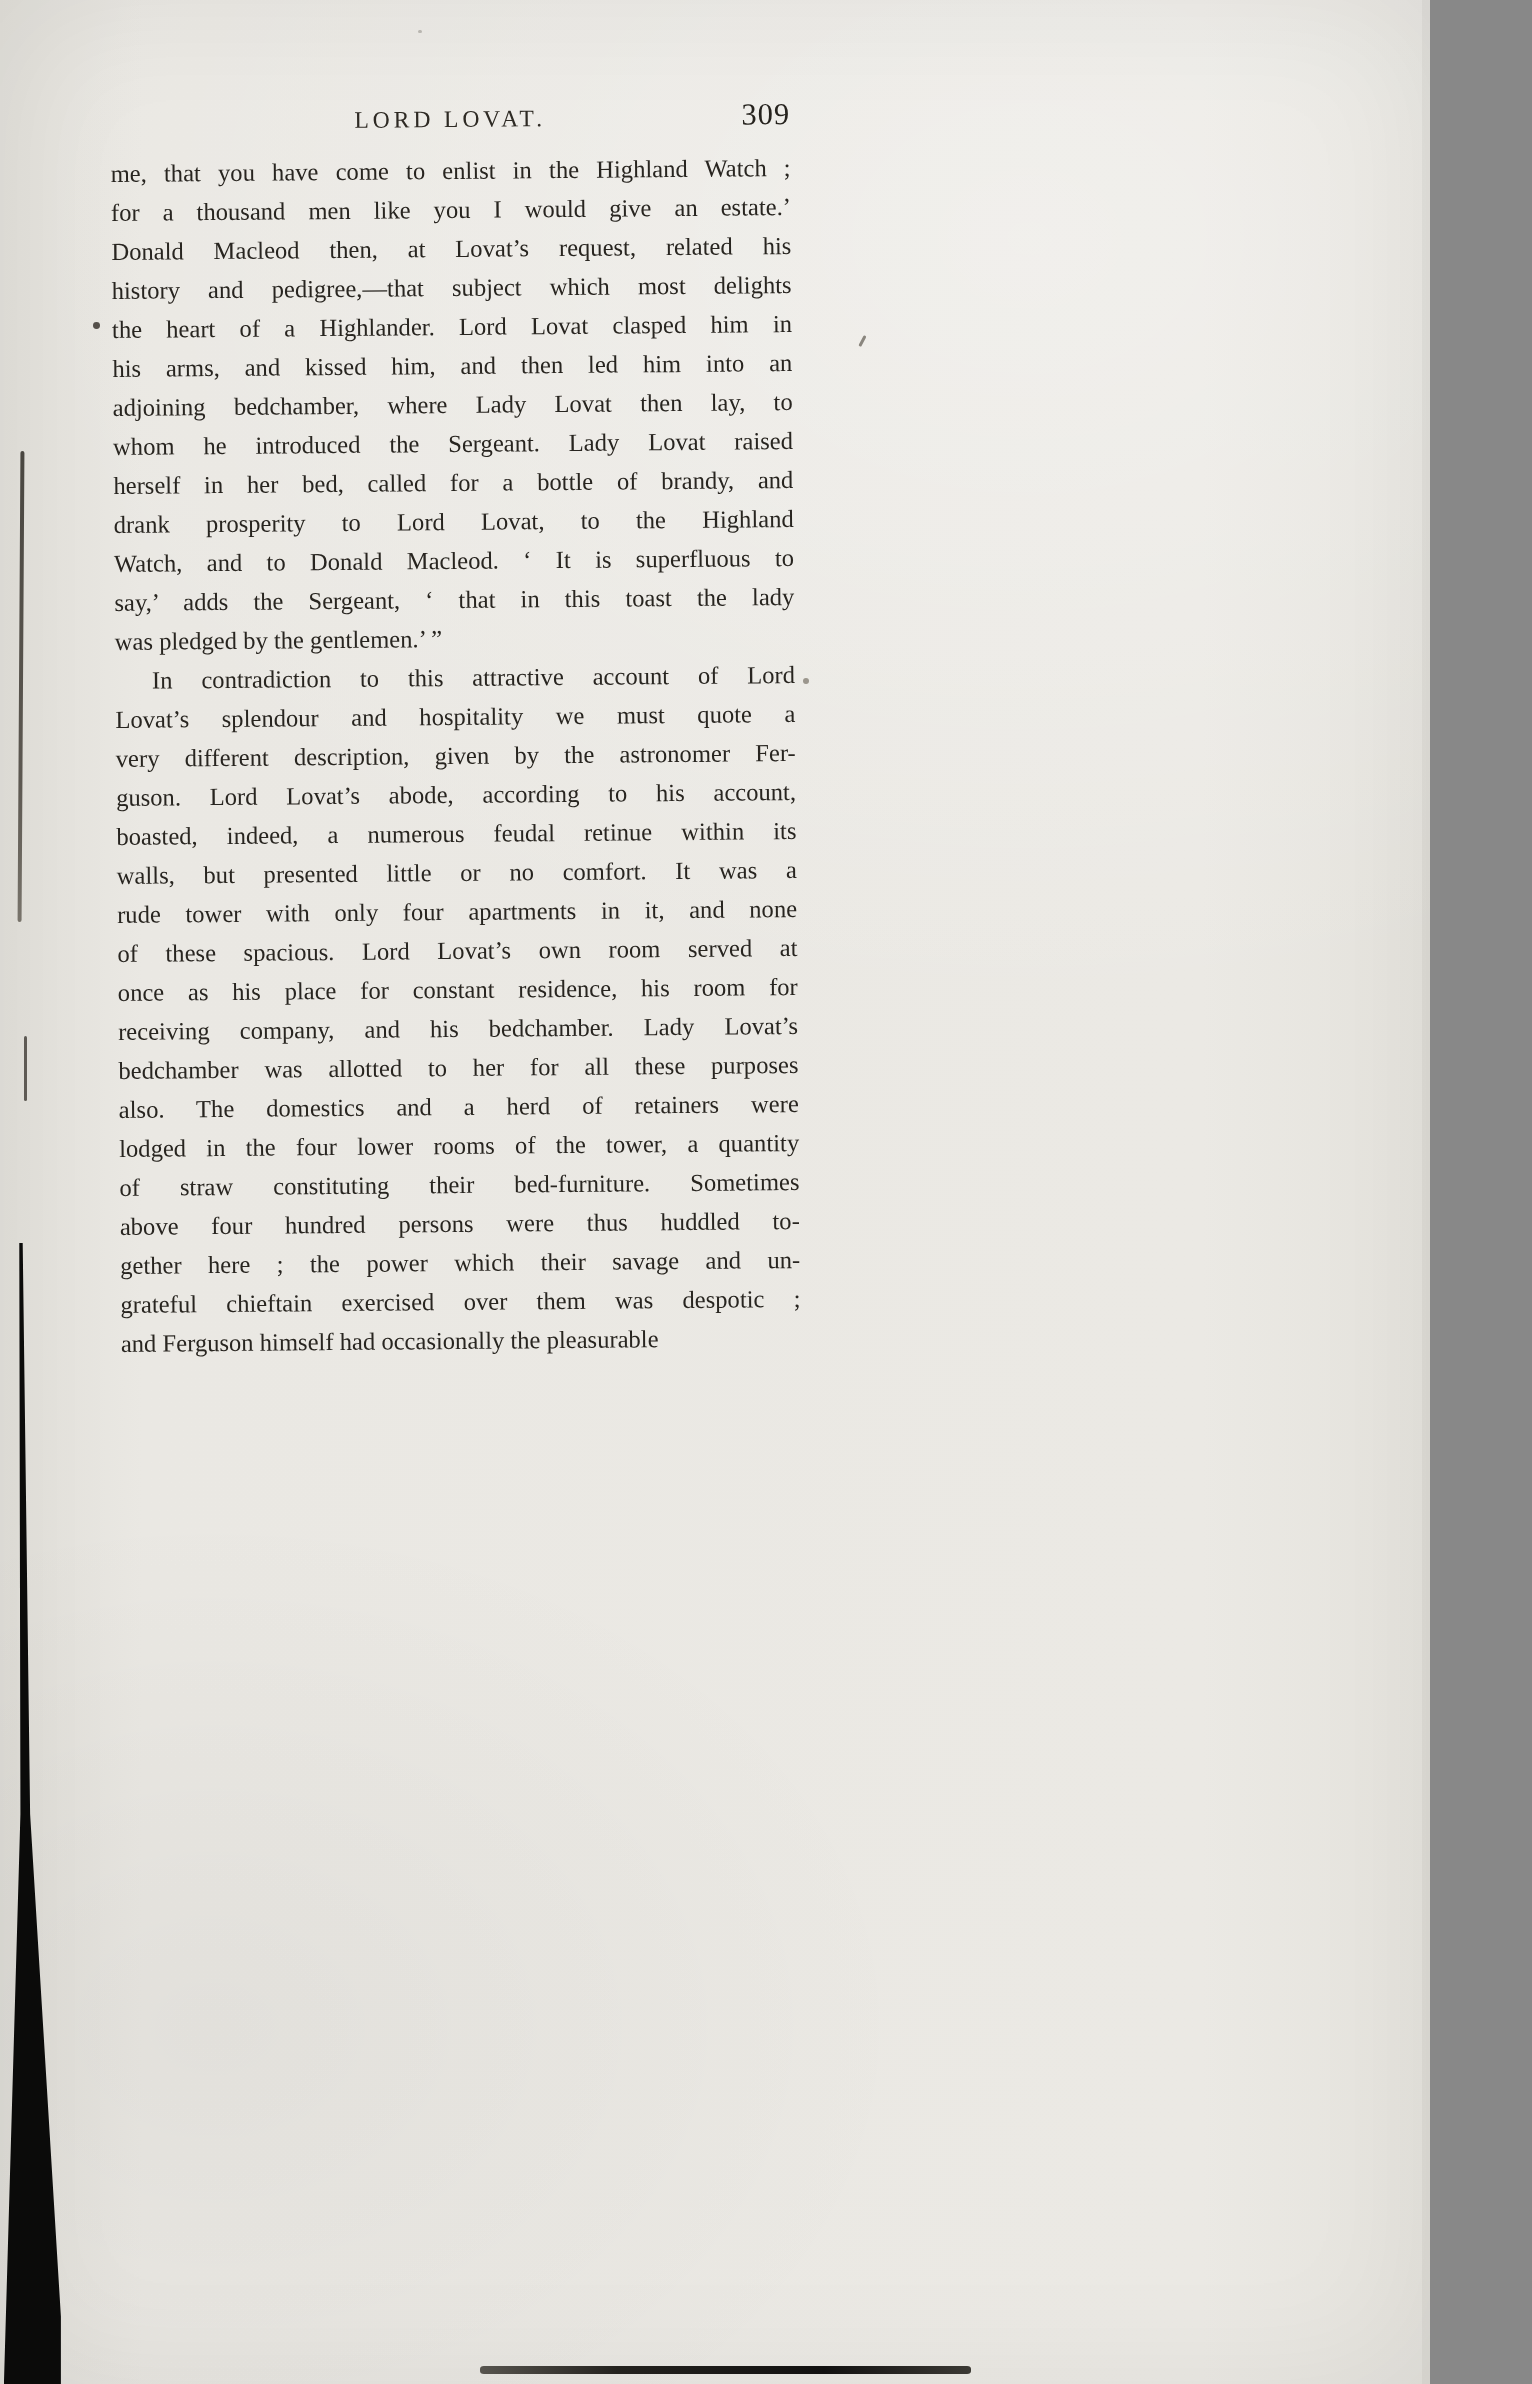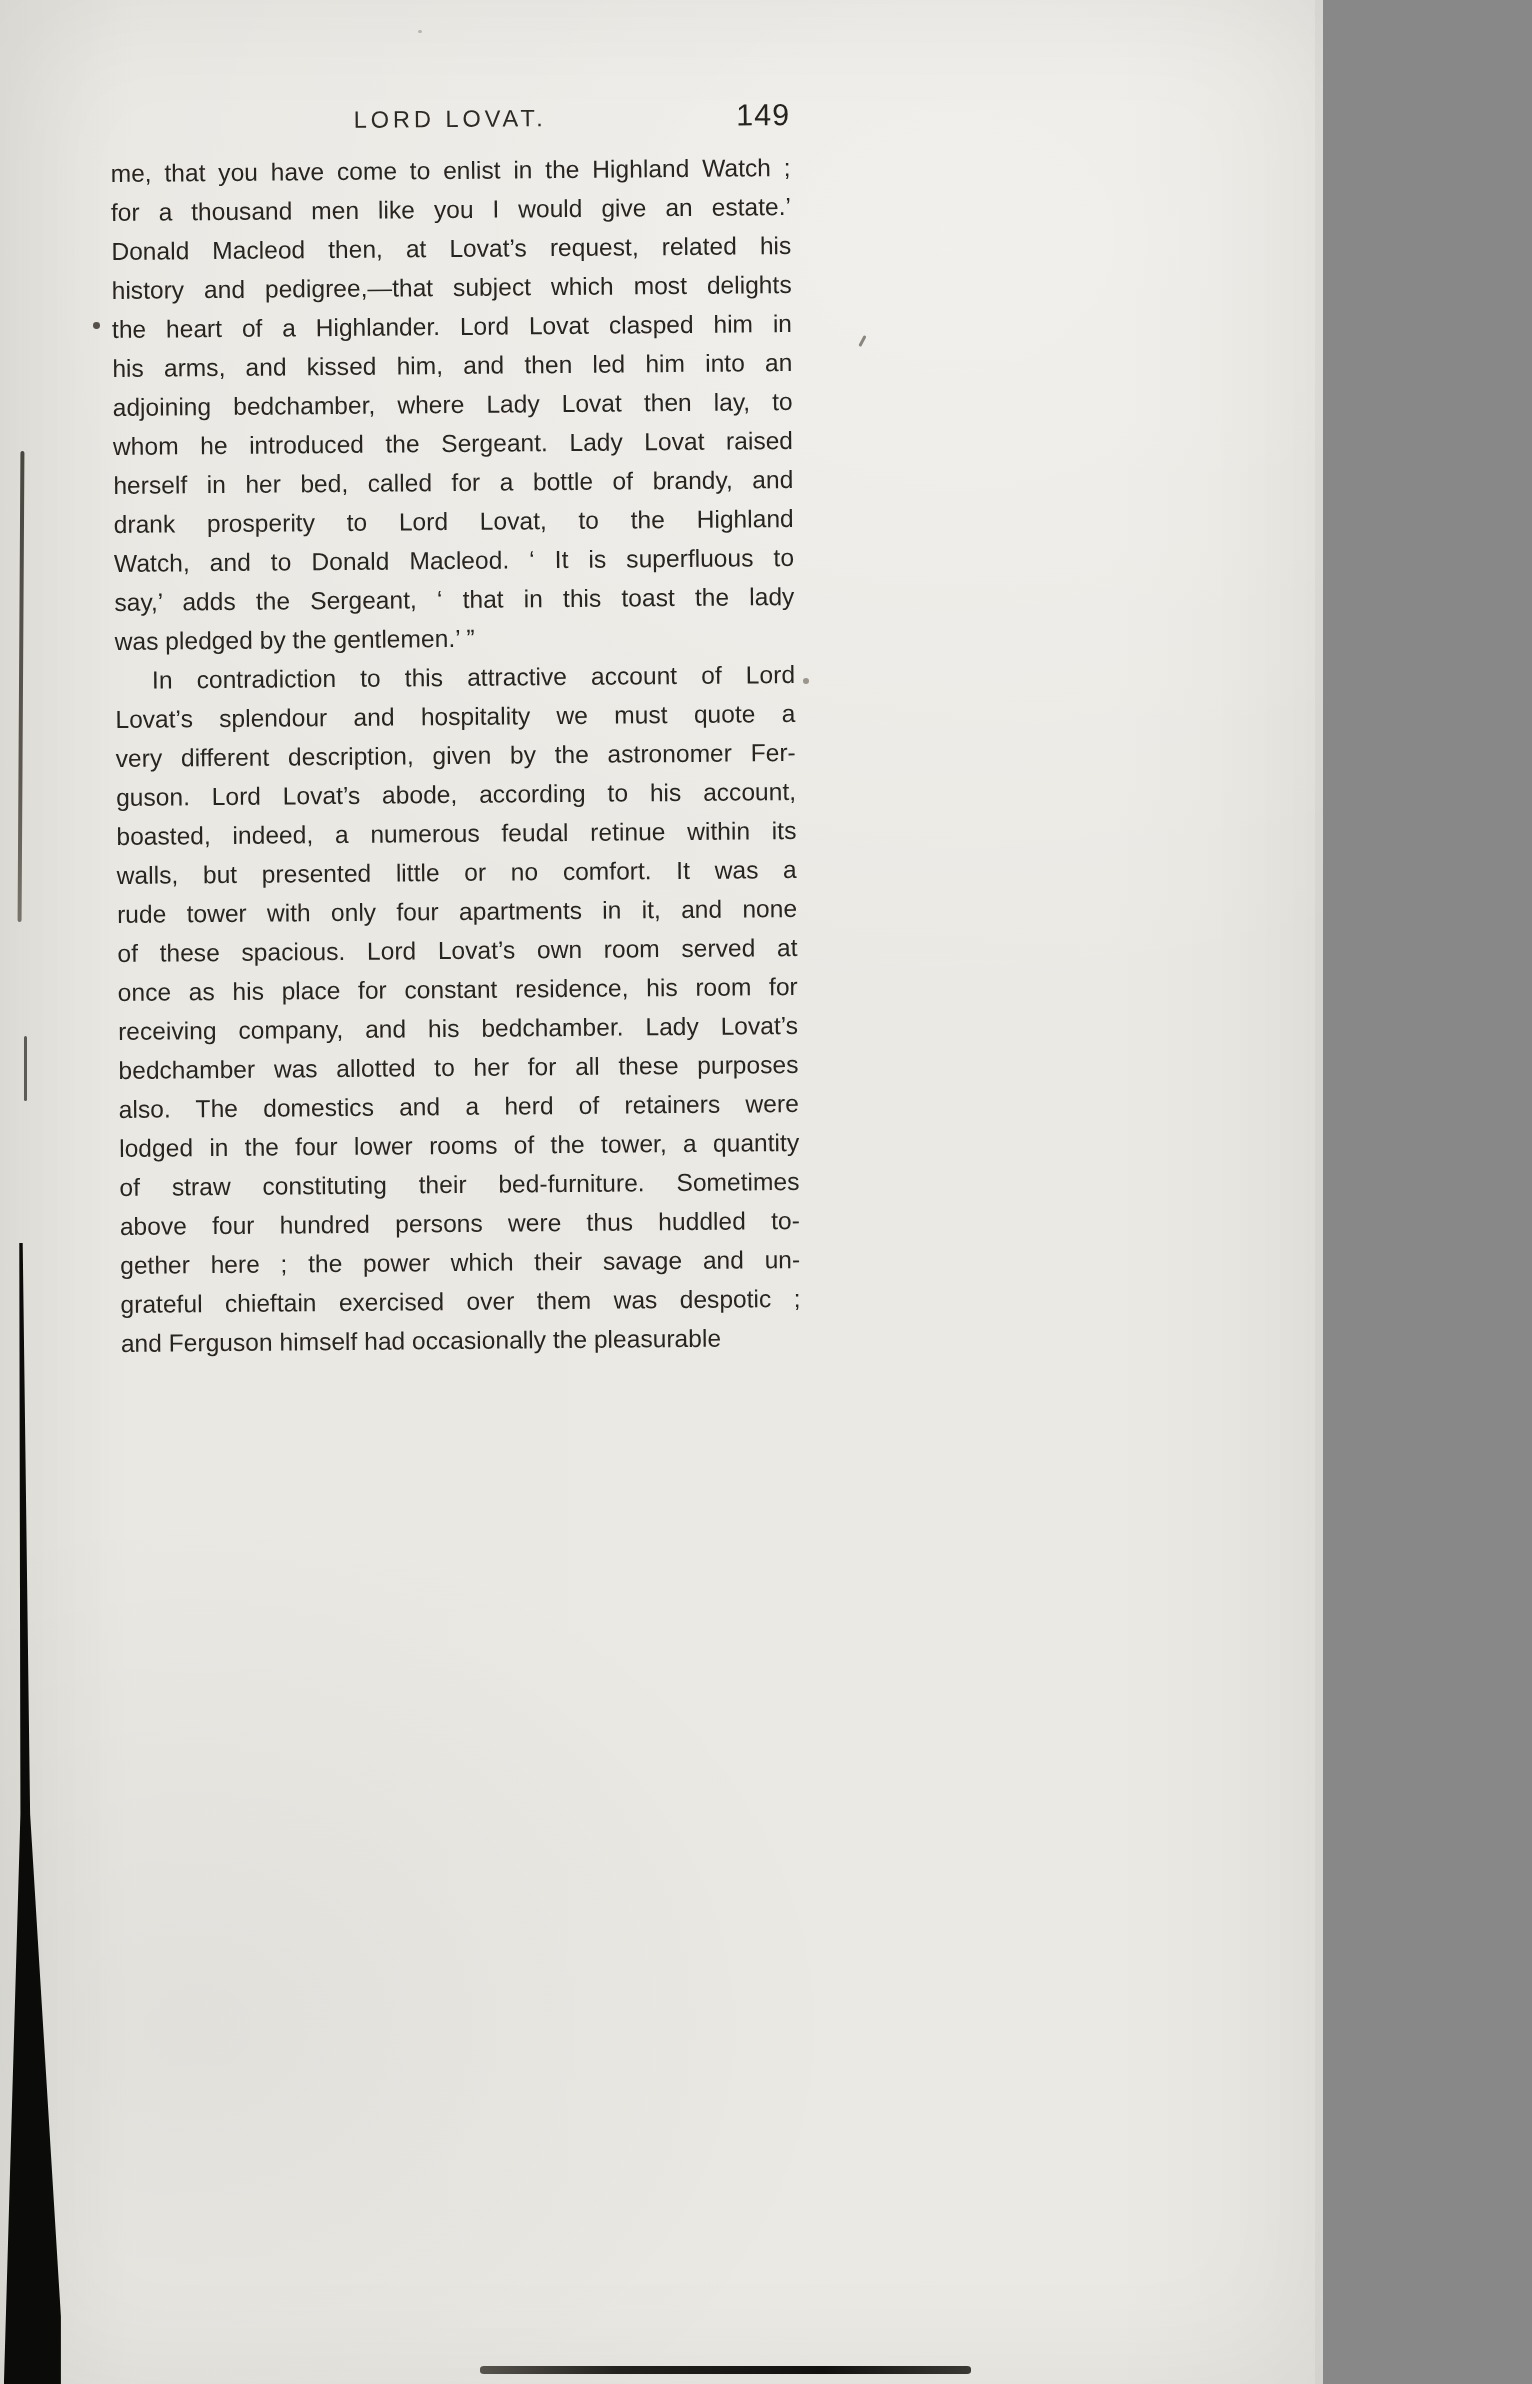--- a/index.html
+++ b/index.html
@@ -2,30 +2,30 @@
 <html><head>
 <meta charset="utf-8">
 <style>
   html, body {
     margin: 0;
     padding: 0;
     background: #888;
   }
   .page {
     position: relative;
-    width: 1323px;
+    width: 1430px;
     height: 2385px;
     overflow: hidden;
     background-color: #e8e6e1;
     background-image:
       radial-gradient(120% 55% at 72% 10%, rgba(255,255,255,0.30), rgba(255,255,255,0) 60%),
       radial-gradient(90% 40% at 15% 85%, rgba(0,0,0,0.035), rgba(0,0,0,0) 55%),
       linear-gradient(90deg, #e2e0da, #eae8e3 10%, #ebe9e4 84%, #e5e3dd);
     box-shadow: inset 0 0 138px rgba(0,0,0,0.06);
-    font-family: Liberation Sans, sans-serif;
+    font-family: Liberation Serif, serif;
     color: #2a2722;
   }
   .content {
     position: absolute;
     left: 110px;
     top: 99px;
     width: 680px;
     transform: rotate(-0.5deg);
     transform-origin: top right;
   }
@@ -142,21 +142,21 @@
   }
 </style>
 </head>
 <body>
 
 <div class="page">
 
   <div class="content">
     <div class="header">
       <span class="running-title">LORD LOVAT.</span>
-      <span class="page-number">149</span>
+      <span class="page-number">309</span>
     </div>
     <div class="textblock" id="textblock">
         <div class="paragraph">
           <div class="line">me, that you have come to enlist in the Highland Watch ;</div>
           <div class="line">for a thousand men like you I would give an estate.’</div>
           <div class="line">Donald Macleod then, at Lovat’s request, related his</div>
           <div class="line">history and pedigree,—that subject which most delights</div>
           <div class="line">the heart of a Highlander. Lord Lovat clasped him in</div>
           <div class="line">his arms, and kissed him, and then led him into an</div>
           <div class="line">adjoining bedchamber, where Lady Lovat then lay, to</div>

